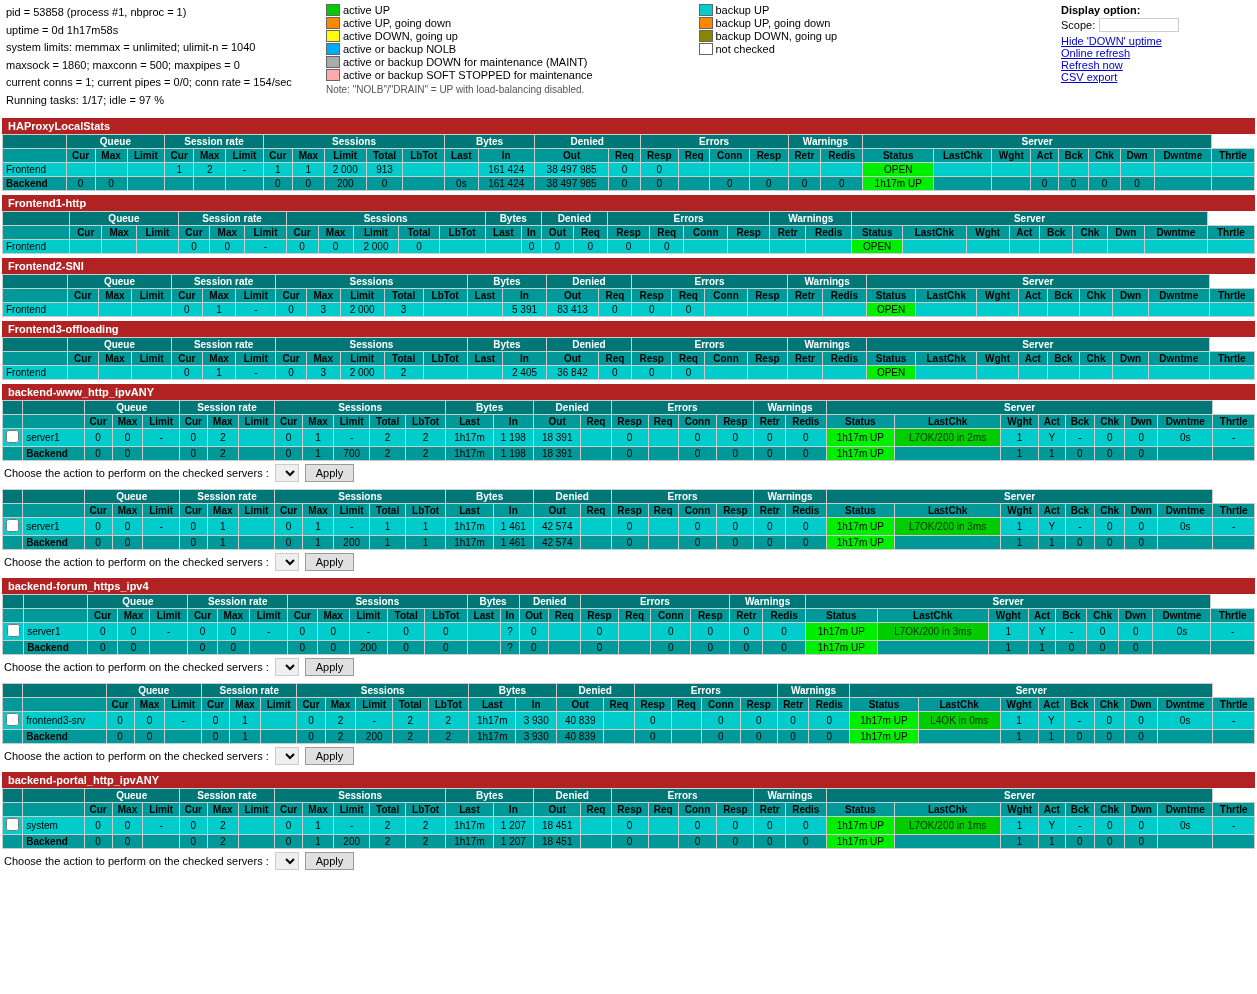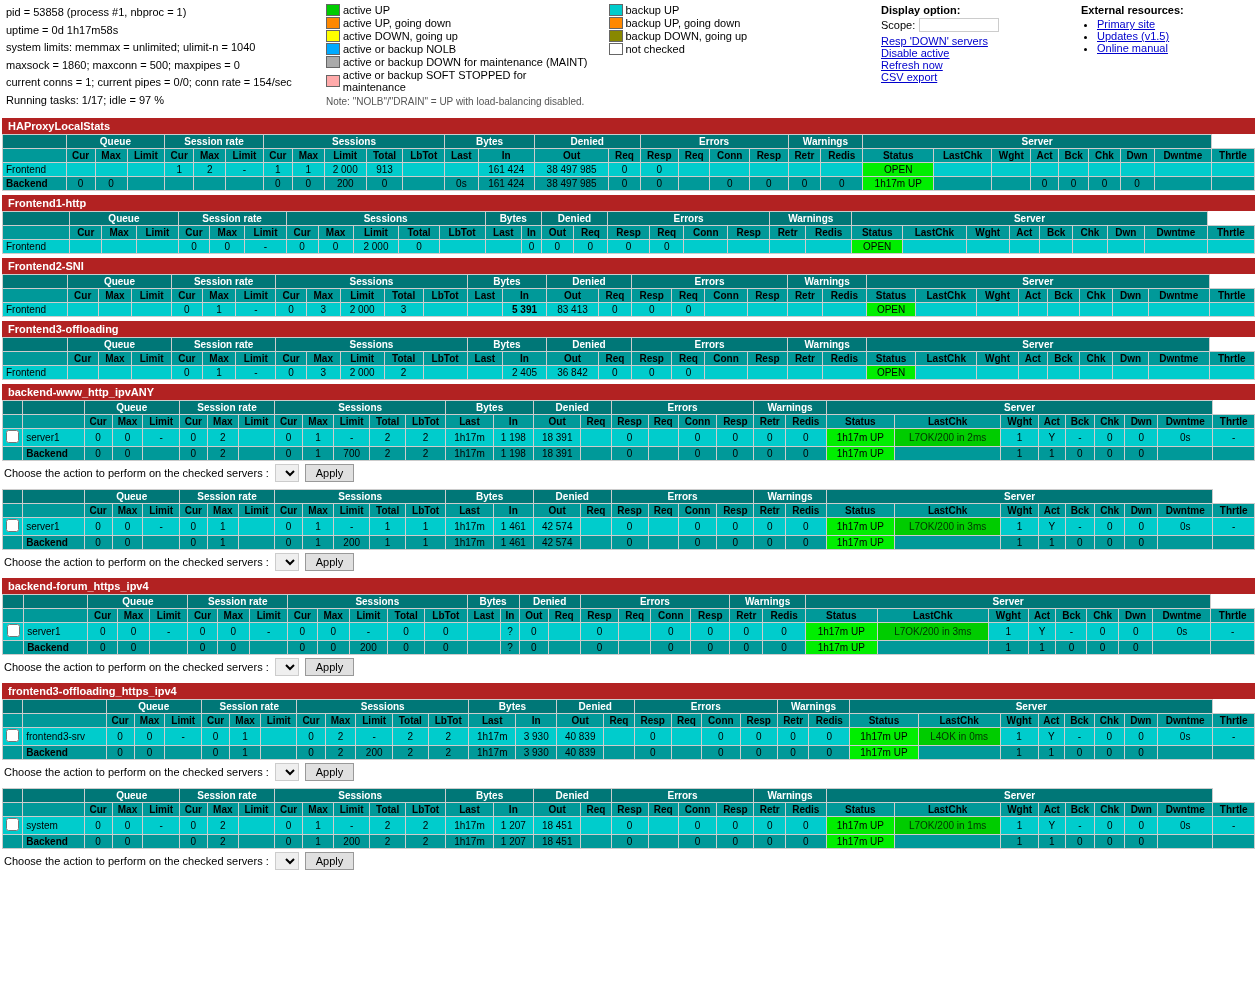--- a/index.html
+++ b/index.html
@@ -75,35 +75,27 @@
     <div style="font-size:10px;color:#555;margin-top:3px;">Note: "NOLB"/"DRAIN" = UP with load-balancing disabled.</div>
   </div>
 
   <div style="flex:0 0 190px; font-size:11px;">
     <div style="font-weight:bold;margin-bottom:2px;">Display option:</div>
     <div style="display:flex;align-items:center;gap:4px;margin-bottom:3px;">
       <span>Scope:</span>
       <input type="text" style="width: 80px; border: 1px solid rgb(204, 204, 204); font-size: 11px;">
     </div>
     <ul style="list-style:none;padding:0;">
-      <li><a href="#" style="color:#00c;font-size:11px;">Resp 'DOWN' servers</a></li>
-      <li><a href="#" style="color:#00c;font-size:11px;">Disable active</a></li>
+      <li><a href="#" style="color:#00c;font-size:11px;">Hide 'DOWN' uptime</a></li>
+      <li><a href="#" style="color:#00c;font-size:11px;">Online refresh</a></li>
       <li><a href="#" style="color:#00c;font-size:11px;">Refresh now</a></li>
       <li><a href="#" style="color:#00c;font-size:11px;">CSV export</a></li>
     </ul>
   </div>
 
-  <div style="flex:0 0 170px; font-size:11px;">
-    <div style="font-weight:bold;margin-bottom:2px;">External resources:</div>
-    <ul style="list-style:disc;padding-left:16px;">
-      <li><a href="#" style="color:#00c;font-size:11px;">Primary site</a></li>
-      <li><a href="#" style="color:#00c;font-size:11px;">Updates (v1.5)</a></li>
-      <li><a href="#" style="color:#00c;font-size:11px;">Online manual</a></li>
-    </ul>
-  </div>
 </div>
 
 <div id="sections-container">
     <div class="section">
       <div class="section-title" style="background:#b22222;color:#fff;font-weight:bold;font-size:11px;padding:2px 6px;">HAProxyLocalStats</div>
       <table style="border-collapse:collapse;width:100%;font-size:10px;">
         <tbody>
           <tr>
             <th style="background:#007777;color:#fff;border:1px solid #ccc;padding:1px 3px;"></th>
             <th colspan="3" style="background:#007777;color:#fff;border:1px solid #ccc;padding:1px 3px;text-align:center;">Queue</th>
@@ -356,21 +348,21 @@
             <td style="background:#00cccc;border:1px solid #ccc;padding:1px 3px;"></td>
             <td style="background:#00cccc;border:1px solid #ccc;padding:1px 3px;">0</td>
             <td style="background:#00cccc;border:1px solid #ccc;padding:1px 3px;">1</td>
             <td style="background:#00cccc;border:1px solid #ccc;padding:1px 3px;">-</td>
             <td style="background:#00cccc;border:1px solid #ccc;padding:1px 3px;">0</td>
             <td style="background:#00cccc;border:1px solid #ccc;padding:1px 3px;">3</td>
             <td style="background:#00cccc;border:1px solid #ccc;padding:1px 3px;">2 000</td>
             <td style="background:#00cccc;border:1px solid #ccc;padding:1px 3px;">3</td>
             <td style="background:#00cccc;border:1px solid #ccc;padding:1px 3px;"></td>
             <td style="background:#00cccc;border:1px solid #ccc;padding:1px 3px;"></td>
-            <td style="background:#00cccc;border:1px solid #ccc;padding:1px 3px;font-weight:bold;">5 391</td>
+            <td style="background:#00cccc;border:1px solid #ccc;padding:1px 3px;">5 391</td>
             <td style="background:#00cccc;border:1px solid #ccc;padding:1px 3px;">83 413</td>
             <td style="background:#00cccc;border:1px solid #ccc;padding:1px 3px;">0</td>
             <td style="background:#00cccc;border:1px solid #ccc;padding:1px 3px;">0</td>
             <td style="background:#00cccc;border:1px solid #ccc;padding:1px 3px;">0</td>
             <td style="background:#00cccc;border:1px solid #ccc;padding:1px 3px;"></td>
             <td style="background:#00cccc;border:1px solid #ccc;padding:1px 3px;"></td>
             <td style="background:#00cccc;border:1px solid #ccc;padding:1px 3px;"></td>
             <td style="background:#00cccc;border:1px solid #ccc;padding:1px 3px;"></td>
             <td style="background:#00ee00;border:1px solid #ccc;padding:1px 3px;white-space:nowrap;">OPEN</td>
             <td style="background:#00cccc;border:1px solid #ccc;padding:1px 3px;white-space:nowrap;color:#000;"></td>
@@ -840,21 +832,20 @@
           </tr>
         </tbody>
       </table>
       <div style="display:flex;align-items:center;gap:6px;padding:3px 2px;font-size:11px;">
         <span>Choose the action to perform on the checked servers :</span>
         <select style="font-size:11px;border:1px solid #ccc;padding:1px;"><option></option></select>
         <button style="font-size:11px;padding:2px 10px;border:1px solid #999;background:#e0e0e0;cursor:pointer;">Apply</button>
       </div>
     </div>
     <div class="section">
-      <div class="section-title" style="background:#b22222;color:#fff;font-weight:bold;font-size:11px;padding:2px 6px;">frontend3-offloading_https_ipv4</div>
       <table style="border-collapse:collapse;width:100%;font-size:10px;">
         <tbody>
           <tr>
             <th style="background:#007777;color:#fff;border:1px solid #ccc;padding:1px 2px;"></th>
             <th style="background:#007777;color:#fff;border:1px solid #ccc;padding:1px 3px;"></th>
             <th colspan="3" style="background:#007777;color:#fff;border:1px solid #ccc;padding:1px 3px;text-align:center;">Queue</th>
             <th colspan="3" style="background:#007777;color:#fff;border:1px solid #ccc;padding:1px 3px;text-align:center;">Session rate</th>
             <th colspan="5" style="background:#007777;color:#fff;border:1px solid #ccc;padding:1px 3px;text-align:center;">Sessions</th>
             <th colspan="2" style="background:#007777;color:#fff;border:1px solid #ccc;padding:1px 3px;text-align:center;">Bytes</th>
             <th colspan="2" style="background:#007777;color:#fff;border:1px solid #ccc;padding:1px 3px;text-align:center;">Denied</th>
@@ -966,20 +957,21 @@
           </tr>
         </tbody>
       </table>
       <div style="display:flex;align-items:center;gap:6px;padding:3px 2px;font-size:11px;">
         <span>Choose the action to perform on the checked servers :</span>
         <select style="font-size:11px;border:1px solid #ccc;padding:1px;"><option></option></select>
         <button style="font-size:11px;padding:2px 10px;border:1px solid #999;background:#e0e0e0;cursor:pointer;">Apply</button>
       </div>
     </div>
     <div class="section">
+      <div class="section-title" style="background:#b22222;color:#fff;font-weight:bold;font-size:11px;padding:2px 6px;">backend-portal_http_ipvANY</div>
       <table style="border-collapse:collapse;width:100%;font-size:10px;">
         <tbody>
           <tr>
             <th style="background:#007777;color:#fff;border:1px solid #ccc;padding:1px 2px;"></th>
             <th style="background:#007777;color:#fff;border:1px solid #ccc;padding:1px 3px;"></th>
             <th colspan="3" style="background:#007777;color:#fff;border:1px solid #ccc;padding:1px 3px;text-align:center;">Queue</th>
             <th colspan="3" style="background:#007777;color:#fff;border:1px solid #ccc;padding:1px 3px;text-align:center;">Session rate</th>
             <th colspan="5" style="background:#007777;color:#fff;border:1px solid #ccc;padding:1px 3px;text-align:center;">Sessions</th>
             <th colspan="2" style="background:#007777;color:#fff;border:1px solid #ccc;padding:1px 3px;text-align:center;">Bytes</th>
             <th colspan="2" style="background:#007777;color:#fff;border:1px solid #ccc;padding:1px 3px;text-align:center;">Denied</th>

